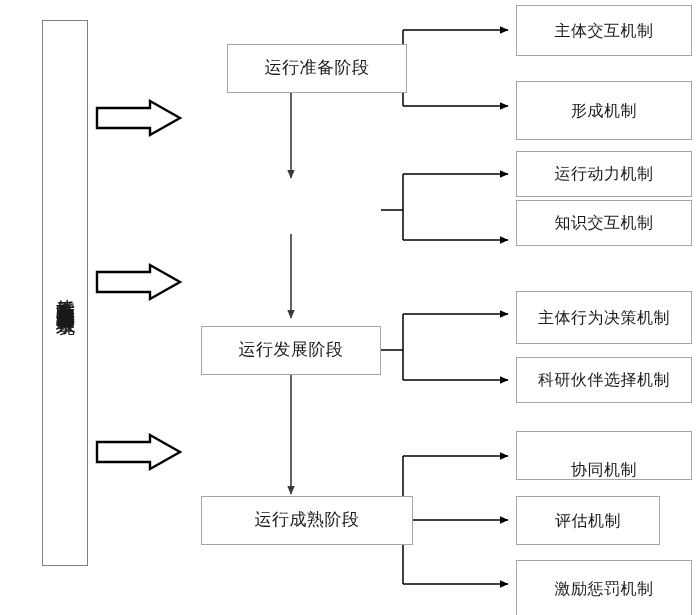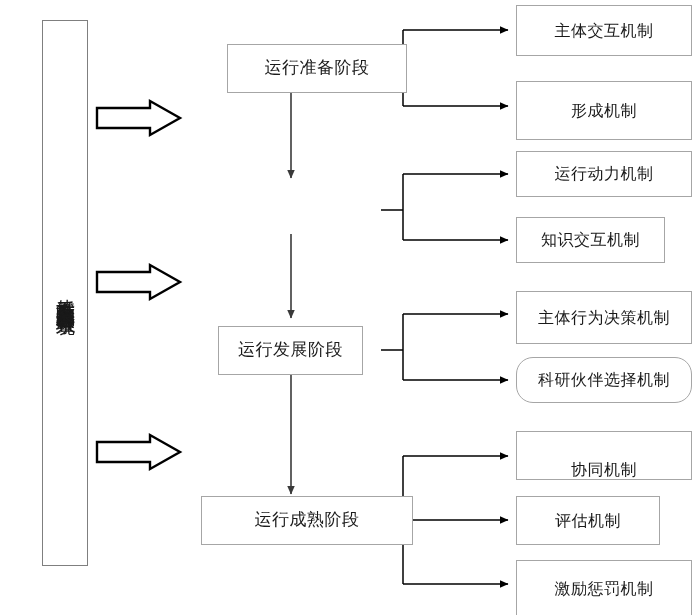--- a/index.html
+++ b/index.html
@@ -120,46 +120,46 @@
 
   <div class="vert-node" style="left:42px; top:20px; width:46px; height:546px;">
     <span class="vert-text">体系贡献度主导的武器装备科研管理系统</span>
   </div>
 
   <div class="node stage-node" style="left:201px; top:44px; width:180px; height:49px;margin-left:26px;">
     <span>运行准备阶段</span>
   </div>
 
 
-  <div class="node stage-node" style="left:218px; top:326px; width:145px; height:49px;">
+  <div class="node stage-node" style="left:201px; top:326px; width:180px; height:49px;">
     <span>运行发展阶段</span>
   </div>
 
   <div class="node stage-node" style="left:201px; top:496px; width:212px; height:49px;">
     <span>运行成熟阶段</span>
   </div>
 
   <div class="node mech-node" style="left:516px; top:5px; width:176px; height:51px;">
     <span>主体交互机制</span>
   </div>
   <div class="node mech-node" style="left:516px; top:81px; width:176px; height:59px;">
     <span>形成机制</span>
   </div>
 
   <div class="node mech-node" style="left:516px; top:151px; width:176px; height:46px;">
     <span>运行动力机制</span>
   </div>
-  <div class="node mech-node" style="left:516px; top:217px; width:149px; height:46px;">
+  <div class="node mech-node" style="left:516px; top:200px; width:176px; height:46px;">
     <span>知识交互机制</span>
   </div>
 
   <div class="node mech-node" style="left:516px; top:291px; width:176px; height:53px;">
     <span>主体行为决策机制</span>
   </div>
-  <div class="node mech-node" style="left:516px; top:357px; width:176px; height:46px;border-radius:17px;">
+  <div class="node mech-node" style="left:516px; top:357px; width:176px; height:46px;">
     <span>科研伙伴选择机制</span>
   </div>
 
   <div class="node mech-node" style="left:516px; top:431px; width:176px; height:49px;align-items:flex-end;">
     <span>协同机制</span>
   </div>
   <div class="node mech-node" style="left:516px; top:496px; width:144px; height:49px;">
     <span>评估机制</span>
   </div>
   <div class="node mech-node" style="left:516px; top:560px; width:176px; height:57px;">

